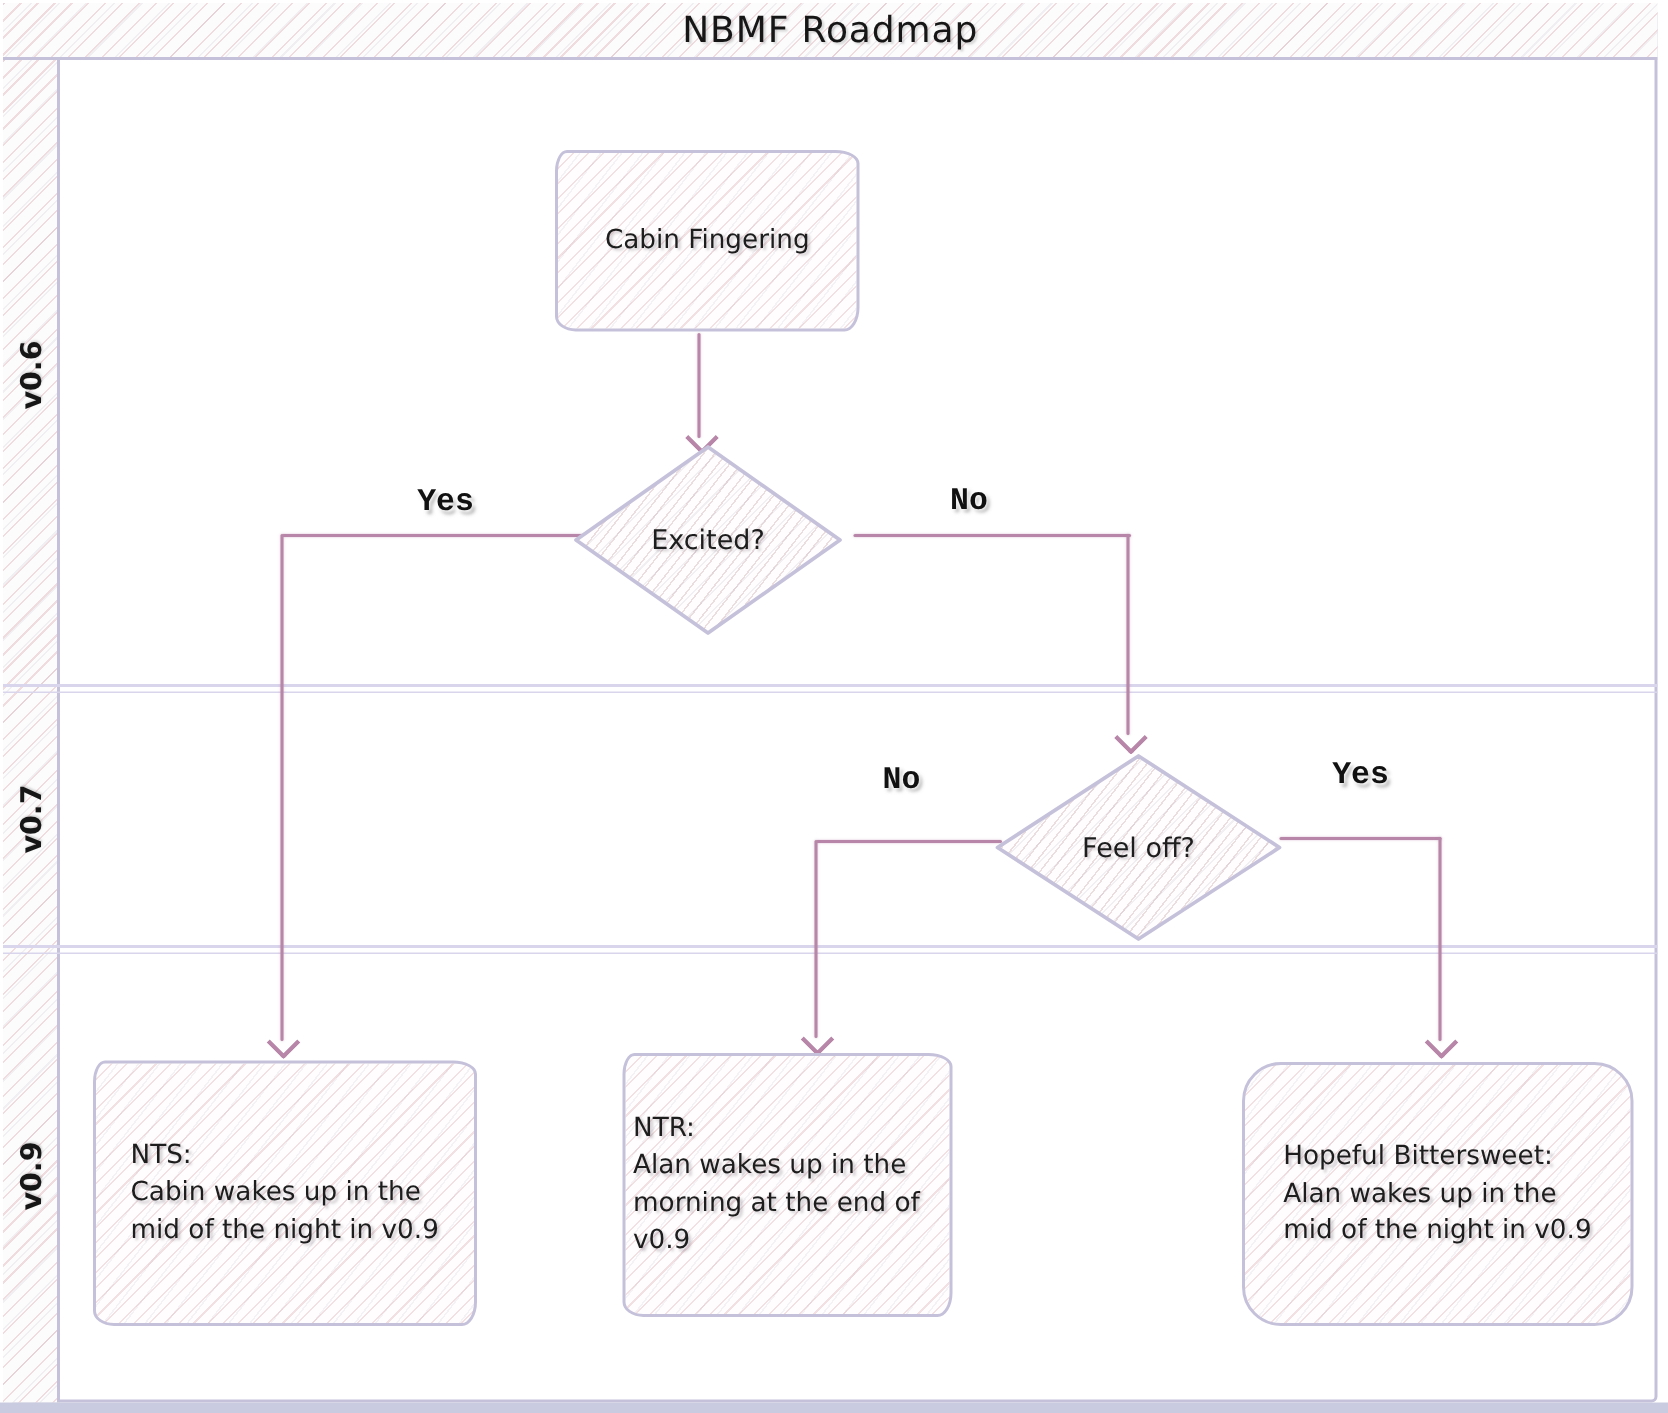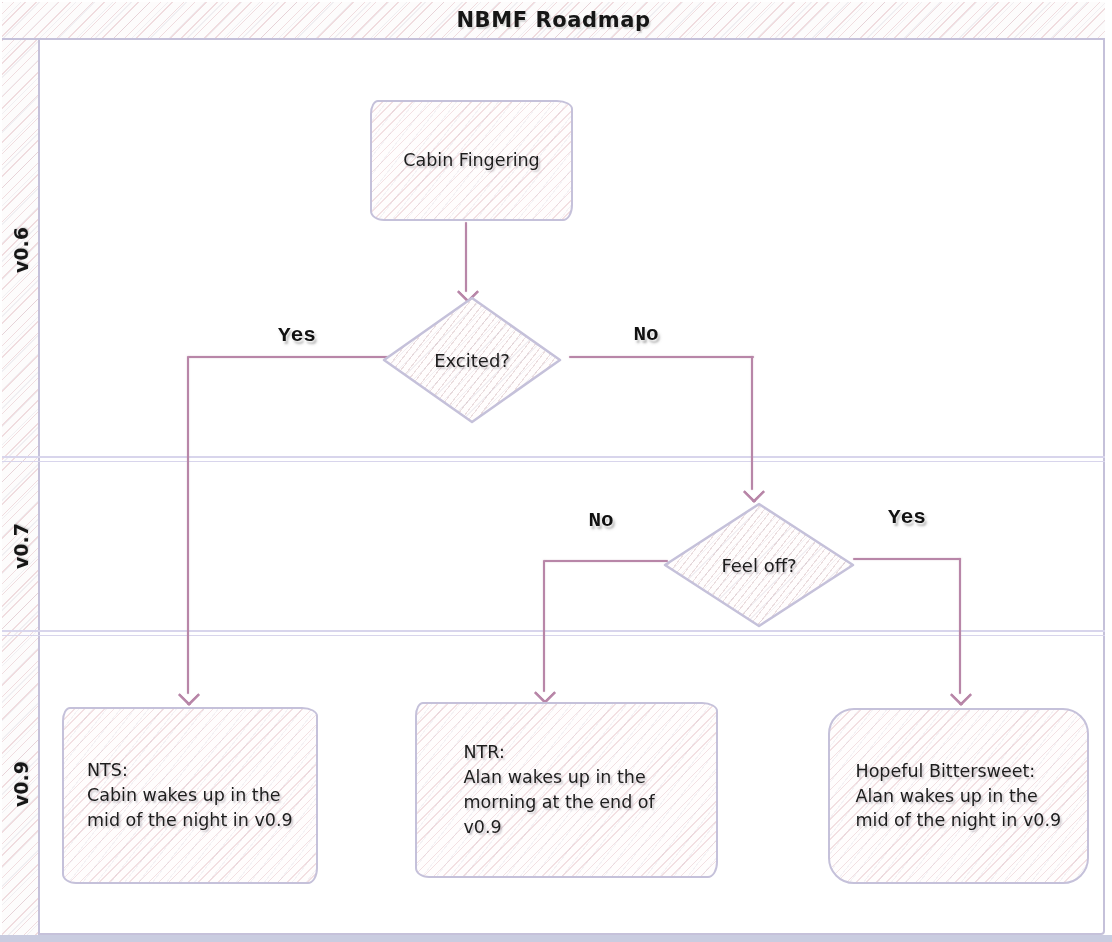--- a/index.html
+++ b/index.html
@@ -27,21 +27,21 @@
   }
   .hatch-diamond{
     background-color:#fffdfd;
     background-image:
       repeating-linear-gradient(128deg, rgba(190,150,155,0.30) 0 1px, transparent 1px 6px),
       repeating-linear-gradient(135deg, rgba(170,162,185,0.15) 0 1px, transparent 1px 9px);
   }
 
   .frame{position:absolute;left:2px;top:2px;width:1099px;height:929px;border:2px solid var(--border);border-radius:3px 8px 4px 8px;}
   .titlebar{position:absolute;left:2px;top:2px;width:1103px;height:38px;border-bottom:2px solid var(--border);box-sizing:border-box;display:flex;align-items:center;justify-content:center;}
-  .title{font-size:21px;font-weight:700;letter-spacing:0.6px;color:#161616;text-shadow:1.5px 1.5px 1.5px rgba(140,140,140,0.35);}
+  .title{font-size:24px;font-weight:400;letter-spacing:0.6px;color:#161616;text-shadow:1.5px 1.5px 1.5px rgba(140,140,140,0.35);}
 
   .lanecol{position:absolute;left:2px;top:40px;width:38px;height:895px;border-right:2px solid var(--border);box-sizing:border-box;}
   .lane-label{position:absolute;left:21px;transform:translate(-50%,-50%) rotate(-90deg);font-size:19px;font-weight:700;color:#161616;white-space:nowrap;text-shadow:1px 1px 1.5px rgba(140,140,140,0.35);}
 
   .laneline{position:absolute;left:2px;width:1103px;height:6px;border-top:2px solid var(--laneline);border-bottom:1.5px solid var(--laneline);box-sizing:border-box;background:transparent;}
 
   .node{position:absolute;border:2px solid var(--border);box-sizing:border-box;display:flex;align-items:center;justify-content:center;border-radius:8px 16px 10px 14px / 14px 9px 16px 10px;}
   .node-text{font-size:17.5px;line-height:1.42;color:#1d1d1d;white-space:pre-line;text-shadow:1.8px 1.8px 2px rgba(130,125,135,0.42);}
   .node-text.center{}
   .node-text.block{width:206px;text-align:left;}
@@ -121,21 +121,21 @@
       <polygon points="90,2 178,64 90,126 2,64" fill="none" stroke="#c5c1da" stroke-width="2.5" stroke-linejoin="round"></polygon>
     </svg>
     <div class="dlabel">Excited?</div>
   </div>
 
   <div class="node hatch-node" style="left:62px;top:707px;width:256px;height:177px;">
     <div class="node-text block">NTS:
 Cabin wakes up in the mid of the night in v0.9</div>
   </div>
 
-  <div class="node hatch-node" style="left:415px;top:702px;width:303px;height:176px;justify-content:center;">
+  <div class="node hatch-node" style="left:415px;top:702px;width:220px;height:176px;justify-content:center;">
     <div class="node-text block">NTR:
 Alan wakes up in the morning at the end of v0.9</div>
   </div>
 
   <div class="node hatch-node" style="left:828px;top:708px;width:261px;height:176px;border-radius:26px;">
     <div class="node-text block">Hopeful Bittersweet:
 Alan wakes up in the mid of the night in v0.9</div>
   </div>
 
   <div class="bottomstrip"></div>

